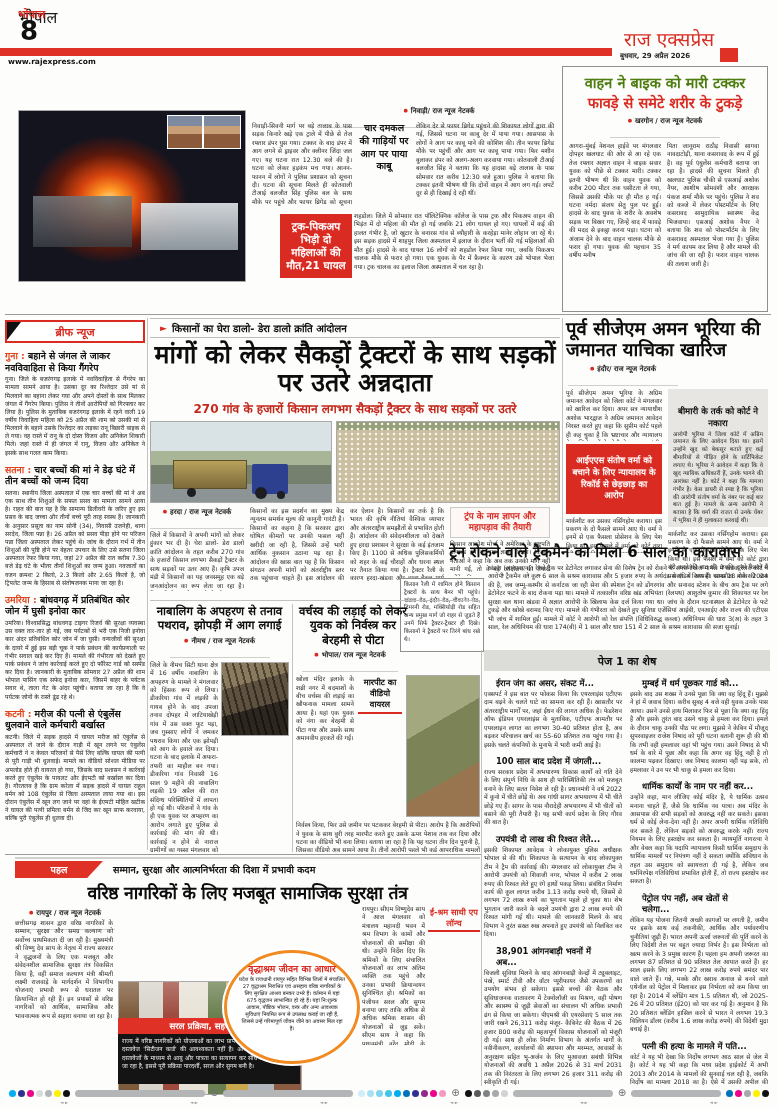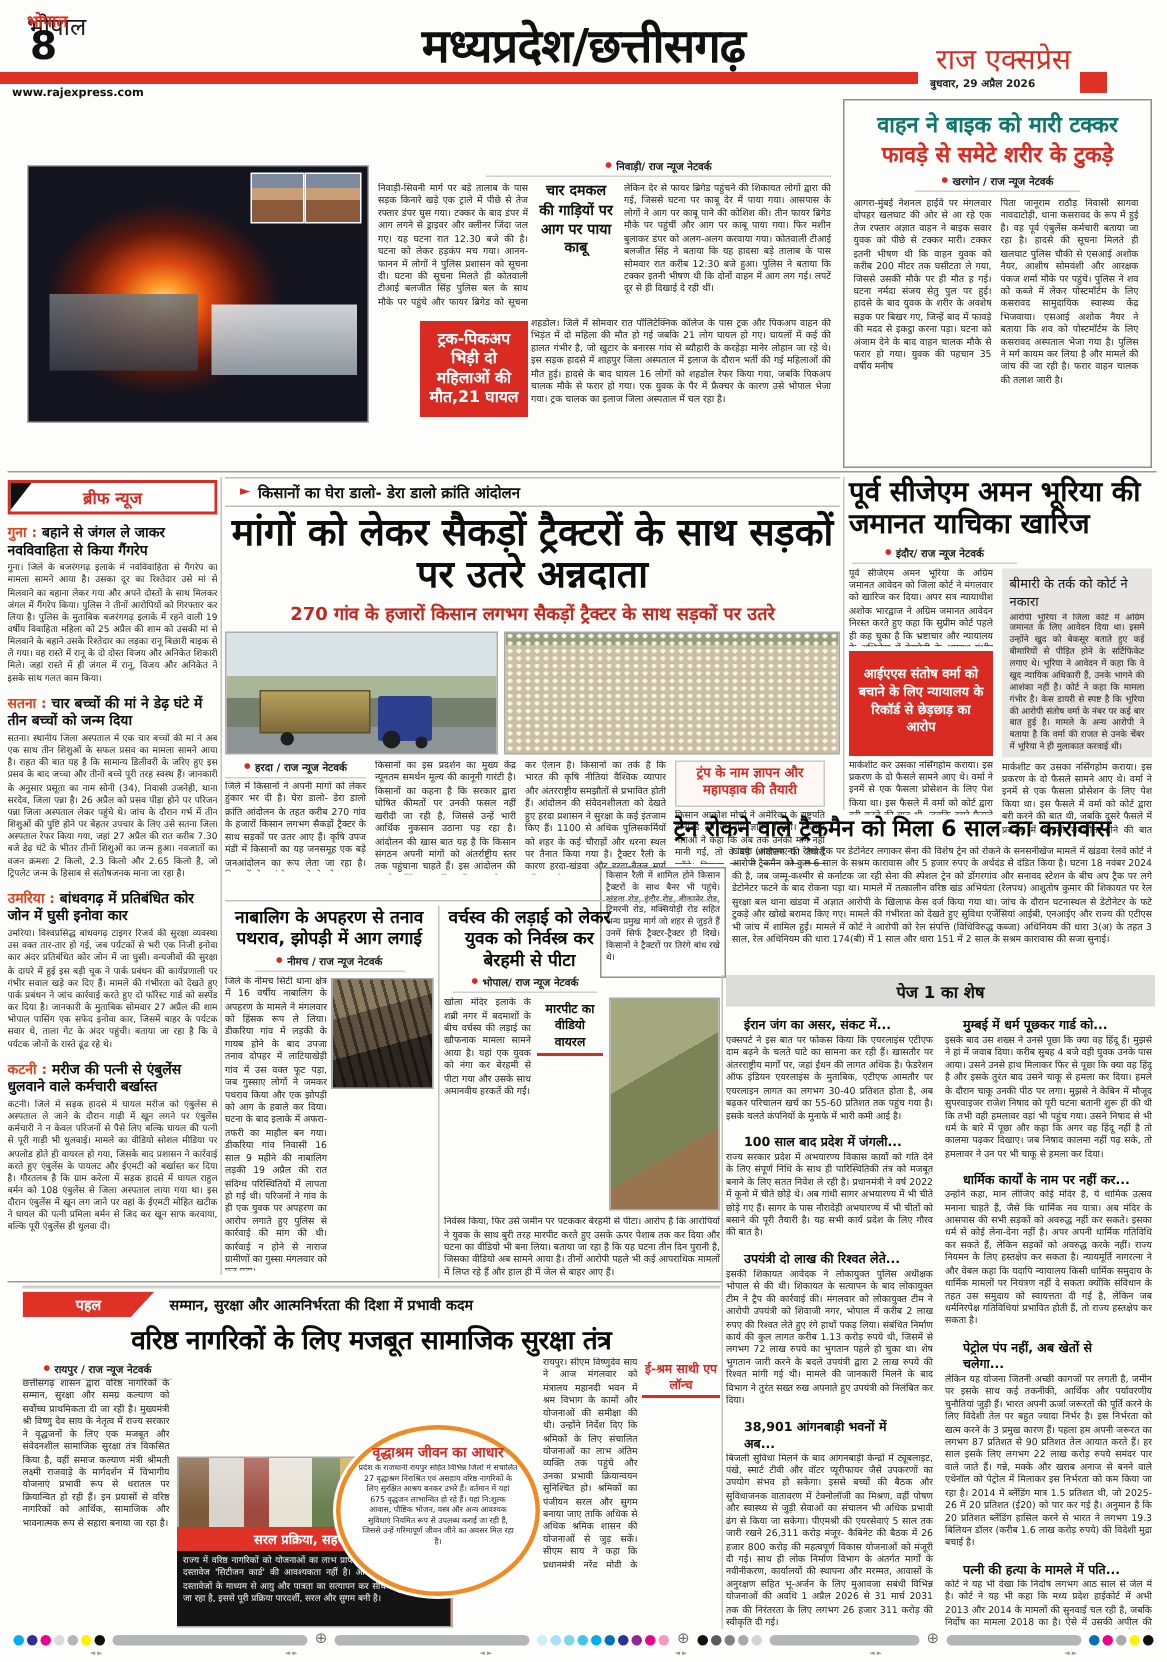--- a/index.html
+++ b/index.html
@@ -3,21 +3,21 @@
 <meta charset="utf-8">
 <style>
   html,body{margin:0;padding:0;background:#e9e7e2;}
   .page{position:relative;width:778px;height:1108px;margin:0 auto;background:#fdfdfb;
         font-family:"DejaVu Sans",sans-serif;color:#1a1a1a;overflow:hidden;}
   .abs{position:absolute;}
   .vrule{position:absolute;width:1px;background:#c2c2be;}
   .hrule{position:absolute;height:1px;background:#9a9a96;}
   .body-txt{font-size:6.2px;line-height:1.36;text-align:justify;color:#1c1c1c;overflow:hidden;}
   .byline{display:flex;align-items:center;justify-content:center;gap:3px;
-          font-size:6.9px;font-weight:bold;color:#222;border-bottom:1px solid #cfcfcb;padding-bottom:2px;}
+          font-size:6.9px;font-weight:bold;color:#222;border-bottom:1px solid #cfcfcb;padding-bottom:12px;}
   .byline .bl{color:#d92b21;font-size:5px;line-height:1;}
   
   .city{color:#d92b21;font-weight:bold;font-size:11px;}
   .pageno{font-size:26px;font-weight:bold;color:#111;line-height:.9;}
   .section-title{font-size:31px;font-weight:bold;color:#101010;letter-spacing:-.5px;}
   .masthead{font-size:19px;font-weight:normal;color:#d92b21;}
   .redbar{position:absolute;left:0;top:48px;width:612px;height:8px;background:#e03127;}
   .website{position:absolute;left:8px;top:57px;font-size:7.5px;font-weight:bold;color:#111;}
   .dateline{position:absolute;left:620px;top:51px;font-size:7px;font-weight:bold;color:#222;}
   .redsq{position:absolute;background:#e03127;}
@@ -28,21 +28,21 @@
   .ph{position:relative;overflow:hidden;border:1px solid #aaa;}
   .ph-fire{background:radial-gradient(ellipse 42% 46% at 40% 52%,#ffd98c 0%,#ff9423 14%,#d8450f 32%,#5d180b 58%,#14141f 82%),#10121d;}
   .fire-trailer{position:absolute;left:6%;bottom:20%;width:44%;height:30%;background:linear-gradient(#70767c,#3b3f45);opacity:.85;}
   .fire-truck{position:absolute;left:54%;bottom:18%;width:43%;height:28%;background:linear-gradient(#dfe4e7,#98a1a8);opacity:.92;}
   .inset-ph{position:absolute;border:1px solid #fff;background:linear-gradient(180deg,#7e8aa0 0 30%,#c99f78 30% 55%,#8a5a3a 55%);}
   .redbox{background:#d92b21;color:#fff;font-weight:bold;text-align:center;
           display:flex;align-items:center;justify-content:center;padding:3px;}
   .subhead-col{font-size:9.5px;font-weight:bold;text-align:center;line-height:1.35;color:#111;}
   
   .acc{border:1px solid #8f8f8b;padding:5px 6px;}
-  .acc-h1{font-size:14.5px;font-weight:bold;text-align:center;color:#0f766e;}
+  .acc-h1{font-size:14.5px;font-weight:bold;text-align:center;color:#4d7c0f;}
   .acc-h2{font-size:14.5px;font-weight:bold;text-align:center;color:#d92b21;}
   
   .briefs-head{border:2px solid #d92b21;color:#d92b21;font-weight:bold;font-size:11px;
                text-align:center;padding:2px 0;position:relative;background:#fff;}
   .briefs-head .tri{position:absolute;left:0;top:0;width:0;height:0;
                border-top:18px solid #101010;border-right:14px solid transparent;}
   .brief{margin-top:7px;}
   .brief-title{font-size:9.3px;font-weight:bold;line-height:1.25;color:#101010;margin-bottom:2px;}
   .brief-city{color:#e0451f;}
   
@@ -60,21 +60,21 @@
      linear-gradient(180deg,#97a07c 0 10%,#cbbfa2 10%);
      background-size:6px 5px,100% 100%;}
   .trump-box{border:1px solid #c9c9c5;color:#d92b21;font-weight:bold;font-size:8.8px;
              text-align:center;padding:3px 2px;line-height:1.3;background:#fdf7f5;}
   .roads-box{border:1px solid #8f8f8b;padding:2px 3px;font-size:5.8px;line-height:1.35;text-align:justify;overflow:hidden;background:#fff;}
   
   .bhu-hl{font-size:18.5px;font-weight:bold;text-align:left;line-height:1.15;color:#0d0d0d;}
   .accuse-box{background:#d92b21;color:#fff;font-weight:bold;font-size:8.6px;text-align:center;
               display:flex;align-items:center;padding:4px;line-height:1.35;}
   .graybox{background:#e7e6e2;padding:4px 5px;}
-  .graybox .gb-t{font-size:8.6px;font-weight:normal;margin-bottom:2px;color:#111;}
+  .graybox .gb-t{font-size:8.6px;font-weight:bold;text-align:center;margin-bottom:2px;color:#111;margin-top:12px;}
   
   .train-hl{font-size:15px;font-weight:bold;text-align:center;color:#0d0d0d;}
   
   .small-hl{font-size:11.5px;font-weight:bold;text-align:center;line-height:1.25;color:#0d0d0d;}
   .ph-hut{background:repeating-linear-gradient(75deg,rgba(0,0,0,.45) 0 2px,transparent 2px 7px),
           linear-gradient(165deg,#8a7a5e 0 30%,#5f5140 30% 60%,#2e2720 60%),#4a3f30;}
   .ph-beaten{background:linear-gradient(150deg,#a3a87e 0 35%,#7c8457 35% 70%,#98754f 70%);}
   .viral{font-size:8.2px;font-weight:bold;text-align:center;color:#101010;
          border-bottom:2px solid #d92b21;line-height:1.35;padding:2px 1px;}
   
@@ -107,21 +107,20 @@
 </style>
 </head>
 <body>
 
 <div class="page">
 
   <div class="abs" style="left:0;top:0;width:778px;height:64px;">
     <div class="abs" style="left:18px;top:6px;">भोपाल</div>
     <div class="abs city" style="left:18px;top:6px;">भोपाल</div>
     <div class="abs pageno" style="left:20px;top:20px;">8</div>
-    <div class="abs section-title" style="left:0;top:8px;width:778px;text-align:center;">मध्यप्रदेश/छत्तीसगढ़</div>
     <div class="abs masthead" style="left:624px;top:26px;">राज एक्सप्रेस</div>
     <div class="redbar"></div>
     <div class="website">www.rajexpress.com</div>
     <div class="dateline">बुधवार, 29 अप्रैल 2026</div>
     <div class="redsq" style="left:720px;top:48px;width:18px;height:14px;"></div>
   </div>
 
   <div class="abs" style="left:14px;top:66px;width:546px;height:246px;">
     <div class="abs ph ph-fire" style="left:4px;top:44px;width:226px;height:170px;">
       <div class="fire-trailer"></div>

